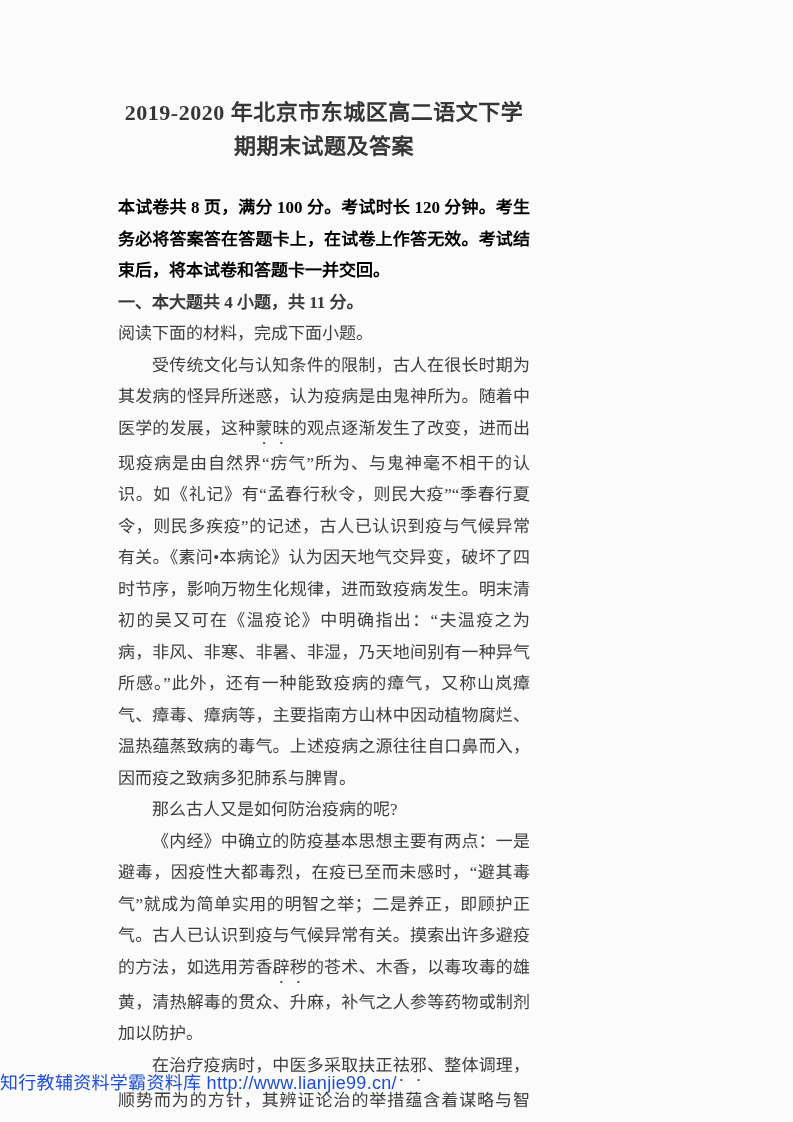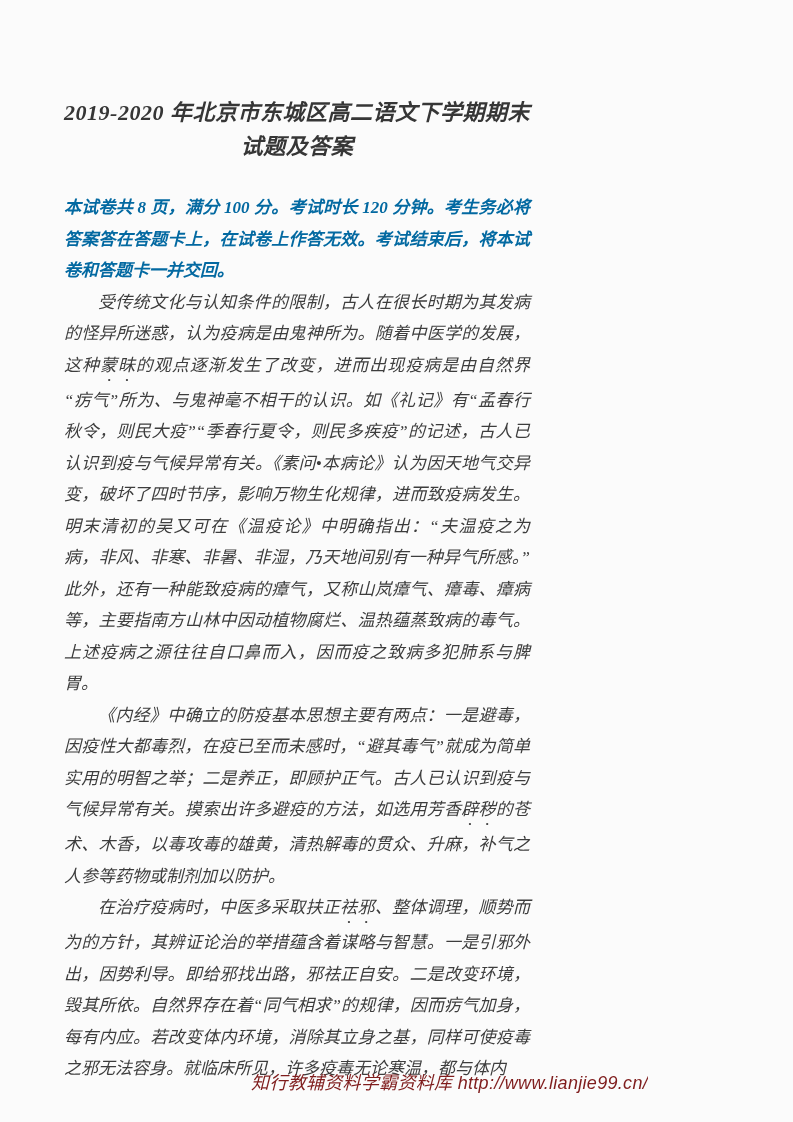--- a/index.html
+++ b/index.html
@@ -6,25 +6,24 @@
     margin: 0;
     padding: 0;
     background: #fbfbfb;
   }
   .page {
     position: relative;
     width: 648px;
     height: 1122px;
     box-sizing: border-box;
     background: #fbfbfb;
-    padding: 96px 118px 0 64px;
+    padding: 96px 118px 0 118px;
     overflow: hidden;
     font-family: "Liberation Serif", "DejaVu Serif", serif;
     color: #3d3d3d;
-    font-style: italic;
   }
   .title {
     font-size: 22px;
     font-weight: bold;
     text-align: center;
     color: #363636;
     margin: 0 0 28px 0;
     line-height: 34px;
     letter-spacing: 0.5px;
   }
@@ -32,21 +31,21 @@
     font-size: 17px;
     line-height: 31.5px;
     text-align: justify;
   }
   p, h2 {
     margin: 0;
     padding: 0;
   }
   .bold {
     font-weight: bold;
-    color: #0369a1;
+    color: #000000;
   }
   .section-heading {
     font-size: 17px;
     font-weight: bold;
     color: #393939;
     line-height: 31.5px;
   }
   .indent {
     text-indent: 2em;
   }
@@ -54,46 +53,48 @@
     -webkit-text-emphasis: filled dot;
     -webkit-text-emphasis-position: under;
     text-emphasis: filled dot;
     text-emphasis-position: under right;
   }
   .footer {
     position: absolute;
     left: 0;
     right: 0;
     bottom: 28px;
-    text-align: right;
+    text-align: left;
     font-family: "Liberation Sans", "DejaVu Sans", sans-serif;
     font-size: 18px;
-    color: #7f1d1d;
+    color: #1d4ed8;
     letter-spacing: 0.3px;
-    margin-left: 44px;
   }
 </style>
 </head>
 <body>
 
 <div class="page">
 
   <h1 class="title">2019-2020 年北京市东城区高二语文下学期期末试题及答案</h1>
 
   <div class="body-text">
 
     <p class="bold">本试卷共 8 页，满分 100 分。考试时长 120 分钟。考生务必将答案答在答题卡上，在试卷上作答无效。考试结束后，将本试卷和答题卡一并交回。</p>
 
+    <h2 class="section-heading">一、本大题共 4 小题，共 11 分。</h2>
 
+    <p>阅读下面的材料，完成下面小题。</p>
 
 
 
     <p class="indent"><span>受传统文化与认知条件的限制，古人在很长时期为其发病的怪异所迷惑，认为疫病是由鬼神所为。随着中医学的发展，这种</span><span class="emph">蒙昧</span><span>的观点逐渐发生了改变，进而出现疫病是由自然界“疠气”所为、与鬼神毫不相干的认识。如《礼记》有“孟春行秋令，则民大疫”“季春行夏令，则民多疾疫”的记述，古人已认识到疫与气候异常有关。《素问•本病论》认为因天地气交异变，破坏了四时节序，影响万物生化规律，进而致疫病发生。明末清初的吴又可在《温疫论》中明确指出：“夫温疫之为病，非风、非寒、非暑、非湿，乃天地间别有一种异气所感。”此外，还有一种能致疫病的瘴气，又称山岚瘴气、瘴毒、瘴病等，主要指南方山林中因动植物腐烂、温热蕴蒸致病的毒气。上述疫病之源往往自口鼻而入，因而疫之致病多犯肺系与脾胃。</span></p>
 
 
+    <p class="indent">那么古人又是如何防治疫病的呢?</p>
 
     <p class="indent"><span>《内经》中确立的防疫基本思想主要有两点：一是避毒，因疫性大都毒烈，在疫已至而未感时，“避其毒气”就成为简单实用的明智之举；二是养正，即顾护正气。古人已认识到疫与气候异常有关。摸索出许多避疫的方法，如选用芳香</span><span class="emph">辟秽</span><span>的苍术、木香，以毒攻毒的雄黄，清热解毒的贯众、升麻，补气之人参等药物或制剂加以防护。</span></p>
 
     <p class="indent"><span>在治疗疫病时，中医多采取扶正</span><span class="emph">祛邪</span><span>、整体调理，顺势而为的方针，其辨证论治的举措蕴含着谋略与智慧。一是引邪外出，因势利导。即给邪找出路，邪祛正自安。二是改变环境，毁其所依。自然界存在着“同气相求”的规律，因而疠气加身，每有内应。若改变体内环境，消除其立身之基，同样可使疫毒之邪无法容身。就临床所见，许多疫毒无论寒温，都与体内</span></p>
 
   </div>
 
   <div class="footer">知行教辅资料学霸资料库 http://www.lianjie99.cn/</div>
 
 </div>

